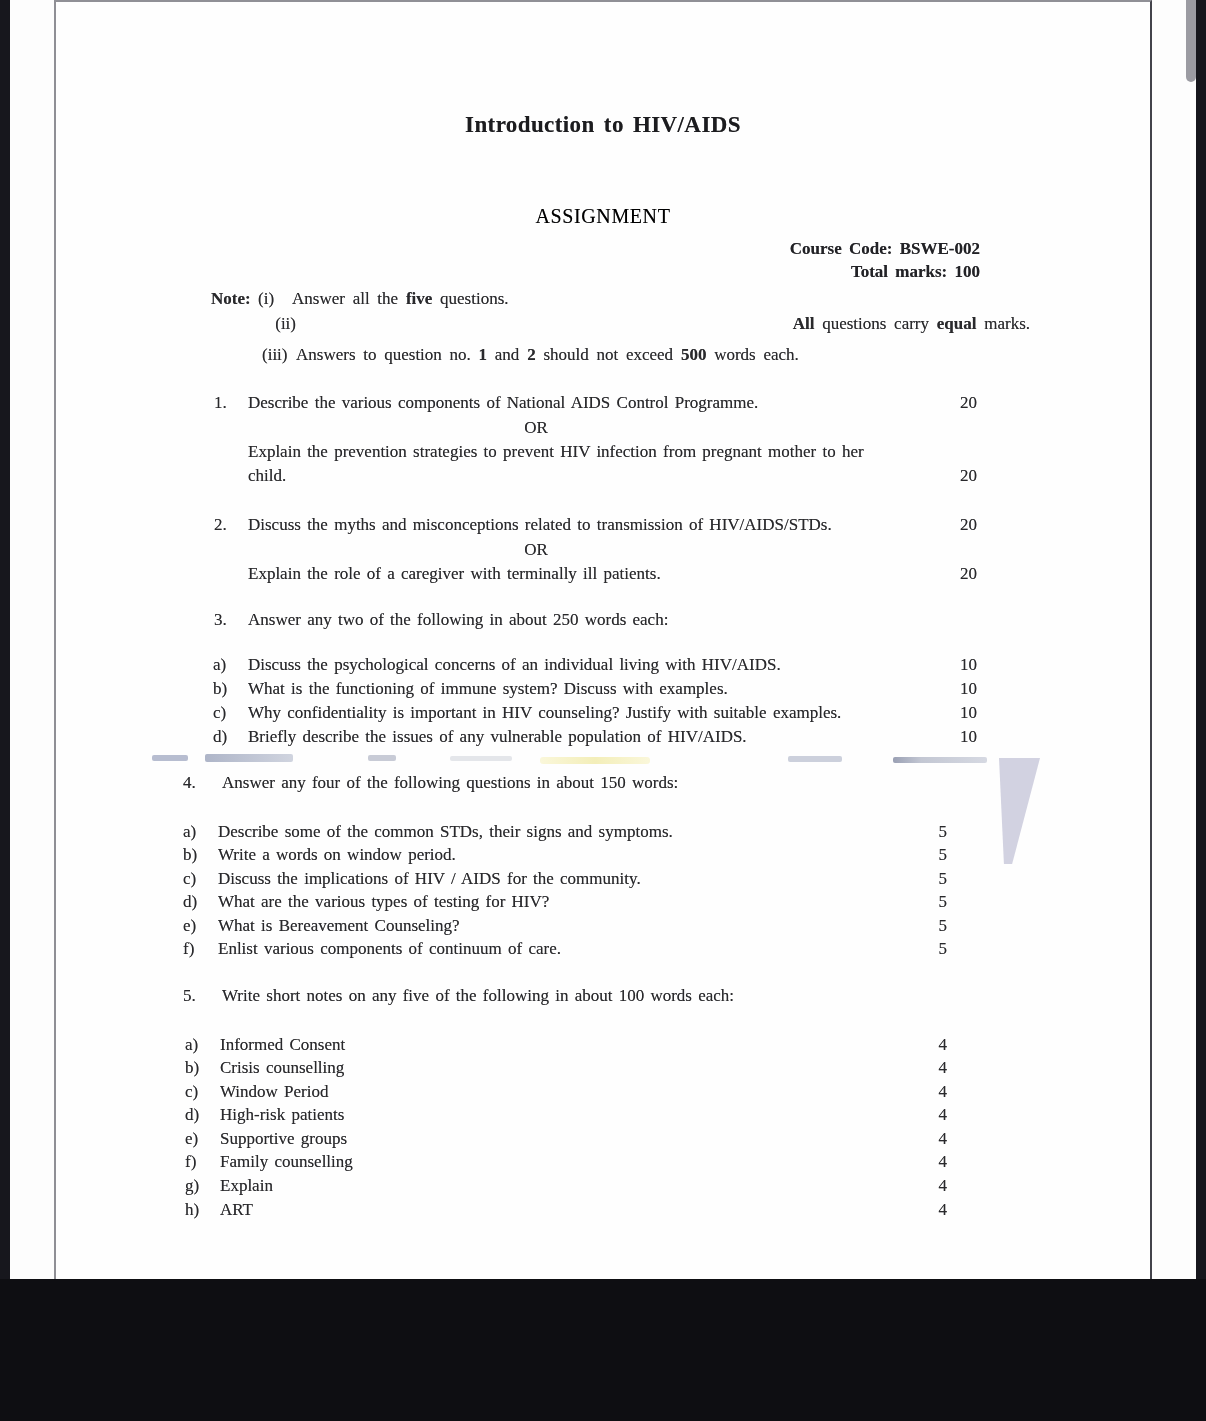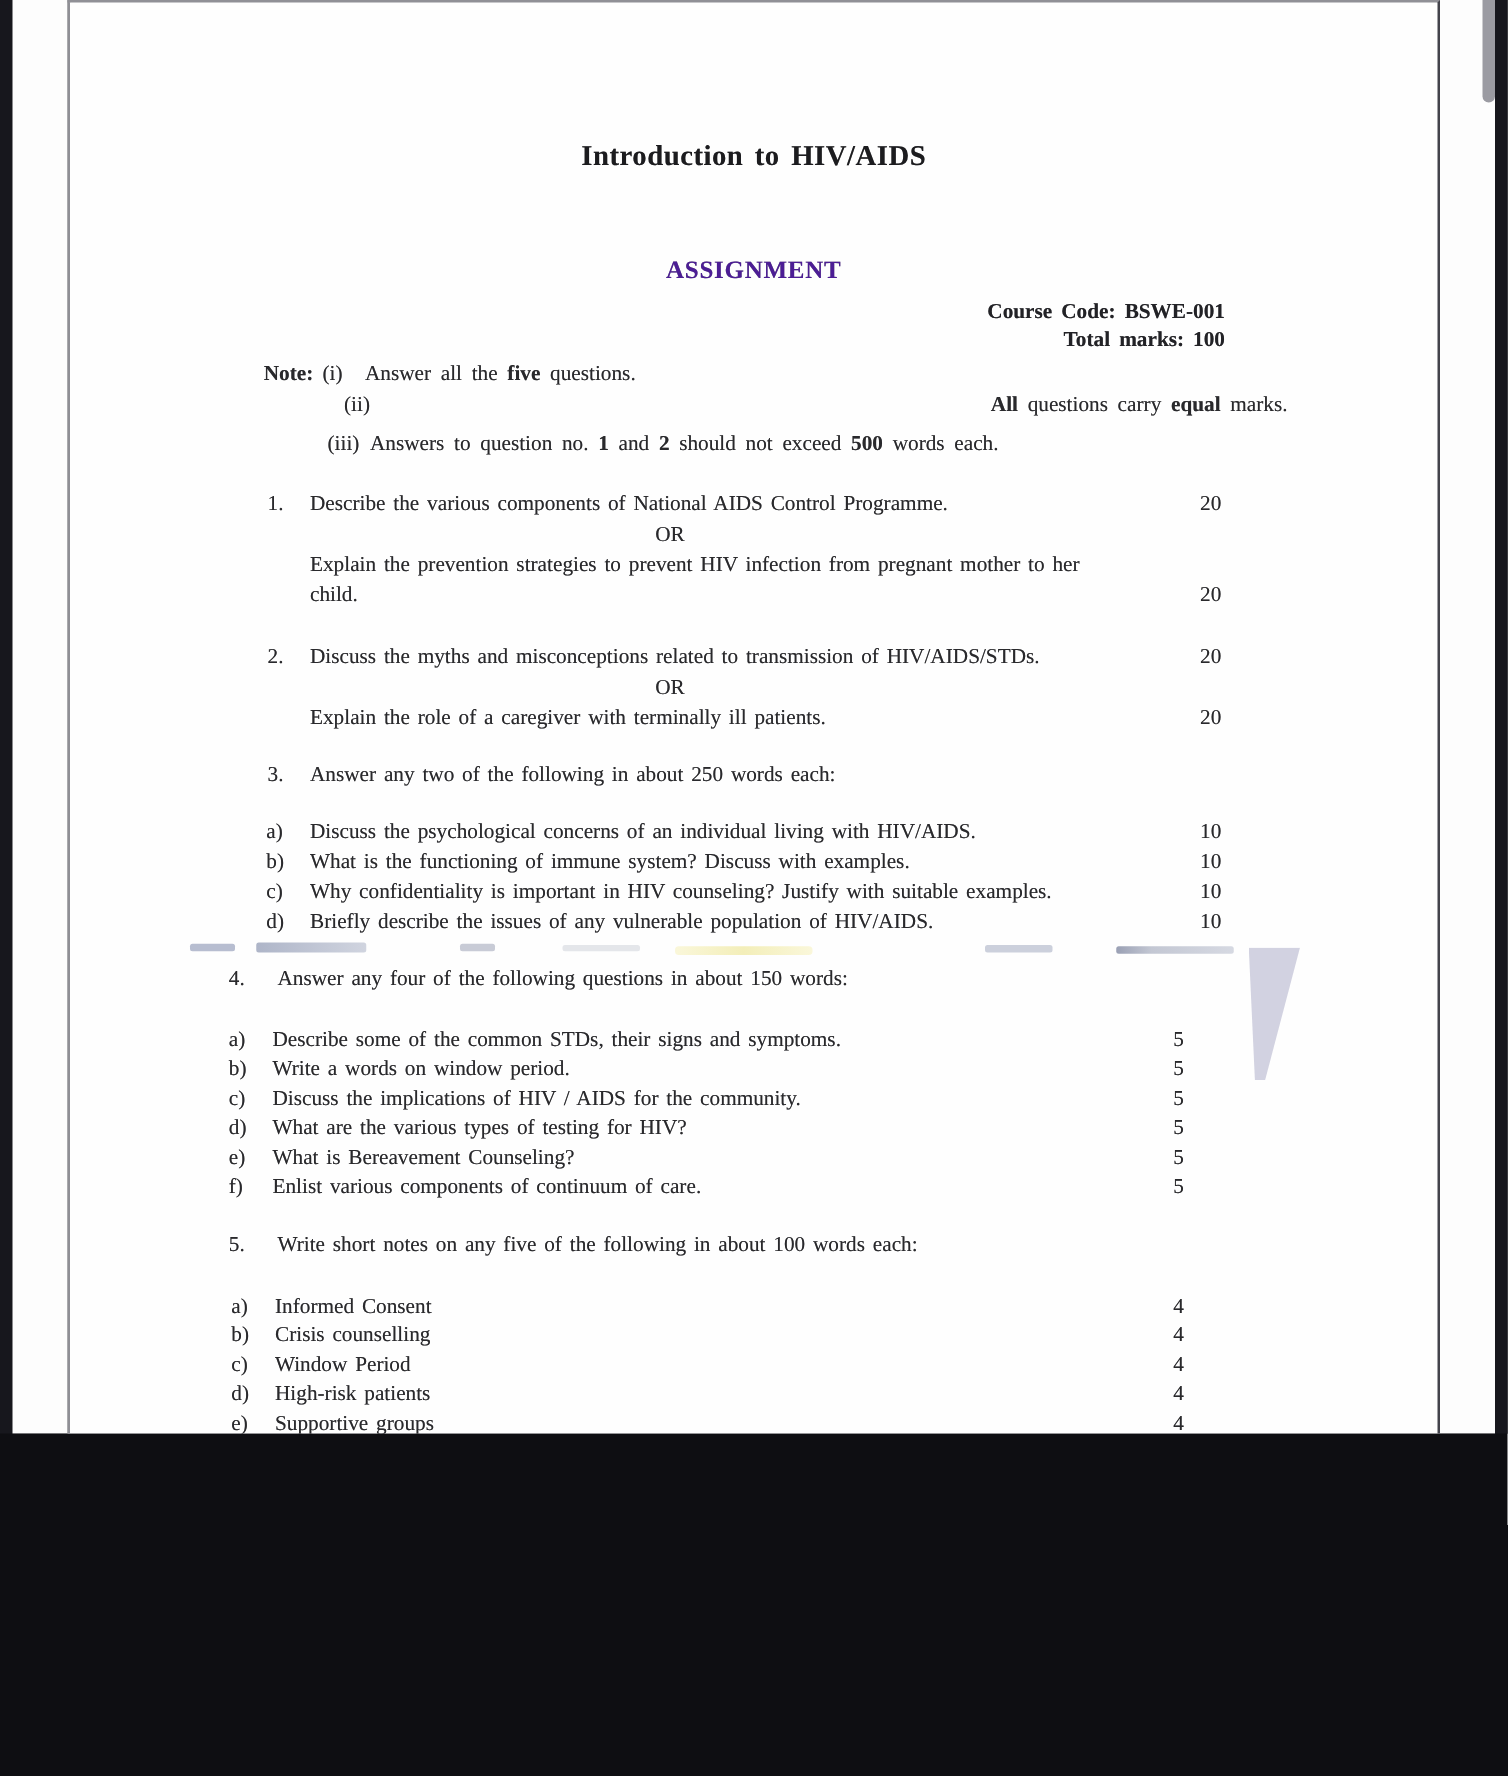--- a/index.html
+++ b/index.html
@@ -1,35 +1,35 @@
 <!DOCTYPE html>
 <html><head>
 <meta charset="utf-8">
 <style>
   html,body{margin:0;padding:0;background:#0e0e12;}
-  .frame{position:relative;width:1206px;height:1147px;background:#17171d;overflow:hidden;
+  .frame{position:relative;width:1206px;height:1279px;background:#17171d;overflow:hidden;
          font-family:"Liberation Serif", serif;}
   .gutter{position:absolute;top:0;height:100%;background:#fdfdfd;}
   .gutter-left{left:10px;width:44px;}
   .gutter-right{left:1152px;width:44px;}
   .scroll-thumb{position:absolute;left:1186px;top:-6px;width:10px;height:88px;
                 background:#9b9ba2;border-radius:6px;}
   .page{position:absolute;left:54px;top:0;width:1094px;height:1419px;background:#fefefe;
         border-left:2px solid #8f8f95;border-right:2px solid #43434b;border-top:2px solid #909096;}
 
   .trow{position:absolute;display:flex;align-items:flex-start;font-size:17px;line-height:21px;
         color:#29292c;word-spacing:2px;text-shadow:0 0 .4px rgba(41,41,44,.55);}
   .num{flex:0 0 34px;}
   .num-wide{flex:0 0 39px;}
   .letter{flex:0 0 35px;}
   .qtext{flex:1 1 auto;}
   .marks{flex:0 0 auto;text-align:right;}
   .center{justify-content:center;text-align:center;}
   .title{font-size:23px;font-weight:bold;letter-spacing:.4px;color:#1c1c1f;word-spacing:3px;}
-  .assignment{font-size:20px;font-weight:bold;letter-spacing:.6px;color:#4c1d95;}
+  .assignment{font-size:20px;font-weight:normal;letter-spacing:.6px;color:#000000;}
   .course{position:absolute;right:170px;text-align:right;font-weight:bold;font-size:17px;
           line-height:21px;color:#222226;word-spacing:3px;text-shadow:0 0 .4px rgba(34,34,38,.55);}
   .note-label{flex:0 0 47px;font-weight:bold;}
   .note{word-spacing:3.5px;}
 
   .artifact{position:absolute;}
   .wedge{left:943px;top:756px;width:41px;height:106px;background:#d2d2e1;
          clip-path:polygon(0% 0%,100% 0%,32% 100%,12% 100%);}
 </style>
 </head>
@@ -41,21 +41,21 @@
   <div class="scroll-thumb"></div>
 
   <div class="page">
 
     <div class="trow center title" style="top:112px;left:0;right:0;">
       <span>Introduction to HIV/AIDS</span>
     </div>
     <div class="trow center assignment" style="top:204px;left:0;right:0;">
       <span>ASSIGNMENT</span>
     </div>
-    <div class="course" style="top:236px;">Course Code: BSWE-001</div>
+    <div class="course" style="top:236px;">Course Code: BSWE-002</div>
     <div class="course" style="top:259px;">Total marks: 100</div>
 
     <div class="trow note" style="top:286px;left:155px;right:120px;">
       <span class="note-label">Note:</span>
       <span class="num">(i)</span>
       <span class="qtext"><span>Answer all the </span><b>five</b><span> questions.</span></span>
     </div>
     <div class="trow note" style="top:311px;left:206px;right:120px;text-align:right;">
       <span class="num">(ii)</span>
       <span class="qtext"><span></span><b>All</b><span> questions carry </span><b>equal</b><span> marks.</span></span>

